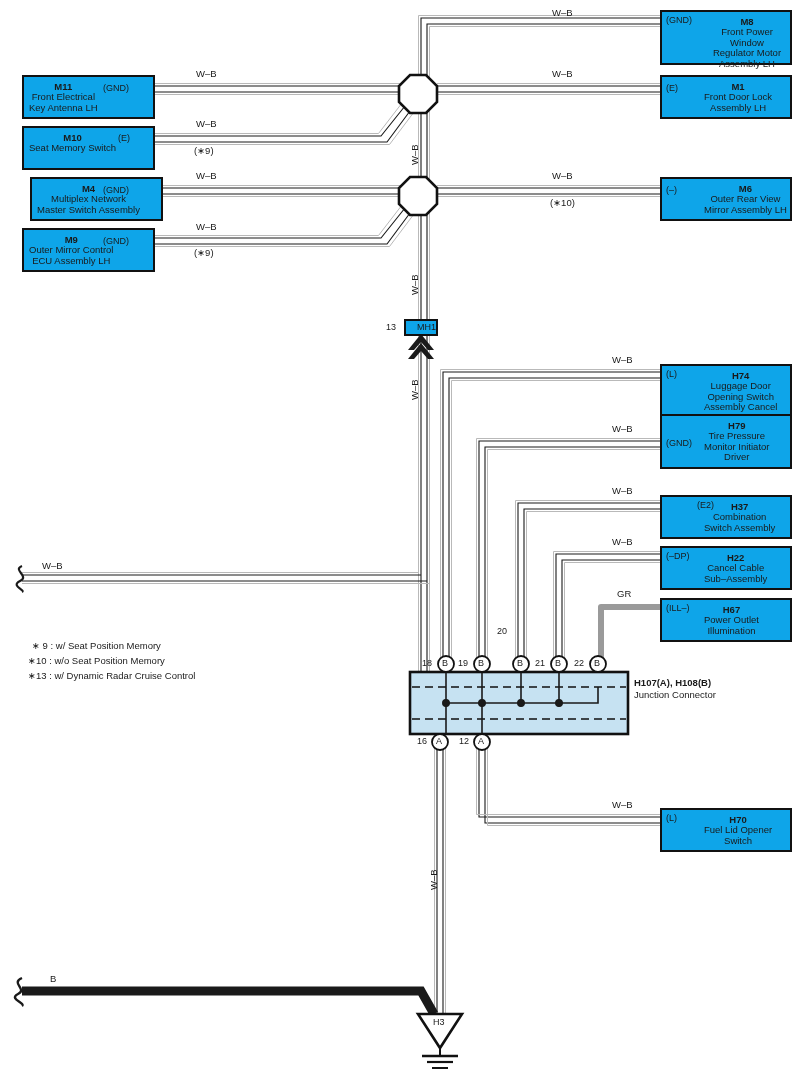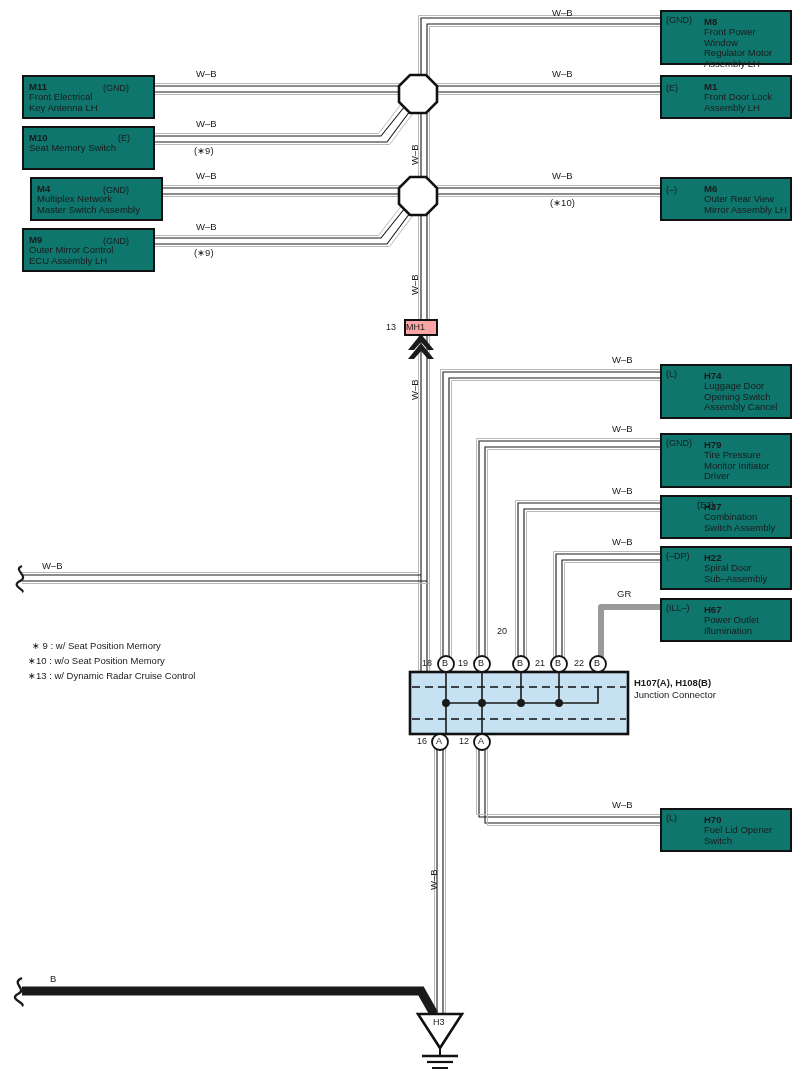--- a/index.html
+++ b/index.html
@@ -1,33 +1,33 @@
 <!DOCTYPE html>
 <html><head>
 <meta charset="utf-8">
 <style>
   html,body{margin:0;padding:0;background:#fff;}
   body{width:802px;height:1076px;position:relative;overflow:hidden;
        font-family:"Liberation Sans","DejaVu Sans",sans-serif;color:#1a1a1a;}
   #stage{position:absolute;left:0;top:0;width:802px;height:1076px;}
   svg{position:absolute;left:0;top:0;}
-  .box{position:absolute;border:2.5px solid #111;background:#0f766e;box-sizing:border-box;}
+  .box{position:absolute;border:2.5px solid #111;background:#0ea5e9;box-sizing:border-box;text-align:center;}
   .bx-id{font-weight:bold;font-size:9.5px;line-height:11px;}
   .bx-desc{font-size:9.5px;line-height:10.5px;}
   .bx-inner{position:absolute;top:4px;}
   .pin{position:absolute;font-size:9px;line-height:10px;}
   .wlab{position:absolute;font-size:9.5px;line-height:10px;white-space:nowrap;}
   .vlab{position:absolute;font-size:9.5px;white-space:nowrap;
         transform:rotate(-90deg);transform-origin:left top;}
   .legend{position:absolute;font-size:9.5px;line-height:15px;white-space:nowrap;}
   .jlab{position:absolute;font-size:9.5px;line-height:11.5px;white-space:nowrap;}
   .jlab b{font-size:9.5px;}
   .pnum{position:absolute;font-size:9px;}
-  .mh{position:absolute;border:2.5px solid #111;background:#fca5a5;
-      font-size:9px;text-align:left;box-sizing:border-box;line-height:12px;}
+  .mh{position:absolute;border:2.5px solid #111;background:#0ea5e9;
+      font-size:9px;text-align:right;box-sizing:border-box;line-height:12px;}
   .mhn{position:absolute;font-size:9px;}
   .gnd-t{position:absolute;font-size:9px;}
 </style>
 </head>
 <body>
 
 <div id="stage">
 
   <svg width="802" height="1076">
     <defs></defs>
@@ -275,21 +275,21 @@
     <div class="bx-inner" style="left:42px;">
       <div class="bx-id">H74</div>
       <div class="bx-desc">Luggage Door</div>
       <div class="bx-desc">Opening Switch</div>
       <div class="bx-desc">Assembly Cancel</div>
     </div>
   </div>
   <div class="pin" style="left:666px;top:369px;">(L)</div>
   <div class="wlab" style="left:612px;top:355px;">W–B</div>
 
-  <div class="box" style="left:660px;top:433px;width:132px;height:55px;">
+  <div class="box" style="left:660px;top:414px;width:132px;height:55px;">
     <div class="bx-inner" style="left:42px;">
       <div class="bx-id">H79</div>
       <div class="bx-desc">Tire Pressure</div>
       <div class="bx-desc">Monitor Initiator</div>
       <div class="bx-desc">Driver</div>
     </div>
   </div>
   <div class="pin" style="left:666px;top:438px;">(GND)</div>
   <div class="wlab" style="left:612px;top:424px;">W–B</div>
 
@@ -299,21 +299,21 @@
       <div class="bx-desc">Combination</div>
       <div class="bx-desc">Switch Assembly</div>
     </div>
   </div>
   <div class="pin" style="left:666px;top:500px;padding-left:31px;">(E2)</div>
   <div class="wlab" style="left:612px;top:486px;">W–B</div>
 
   <div class="box" style="left:660px;top:546px;width:132px;height:44px;">
     <div class="bx-inner" style="left:42px;">
       <div class="bx-id">H22</div>
-      <div class="bx-desc">Spiral Door</div>
+      <div class="bx-desc">Cancel Cable</div>
       <div class="bx-desc">Sub–Assembly</div>
     </div>
   </div>
   <div class="pin" style="left:666px;top:551px;">(–DP)</div>
   <div class="wlab" style="left:612px;top:537px;">W–B</div>
 
   <div class="box" style="left:660px;top:598px;width:132px;height:44px;">
     <div class="bx-inner" style="left:42px;">
       <div class="bx-id">H67</div>
       <div class="bx-desc">Power Outlet</div>

